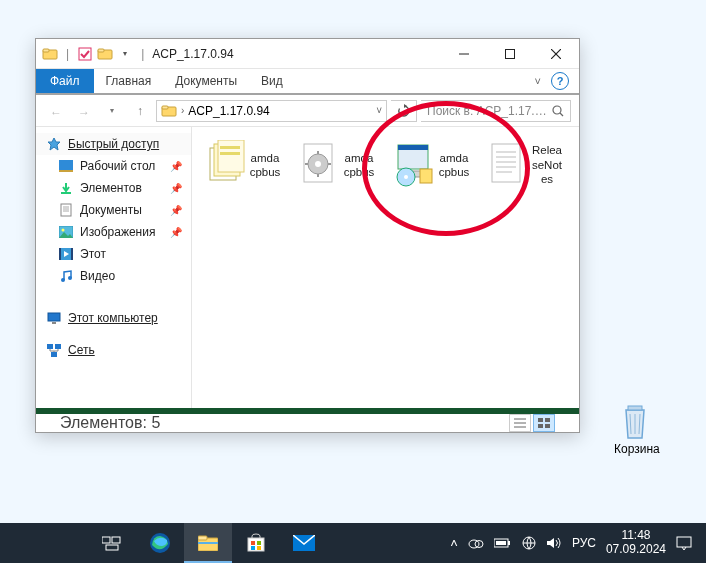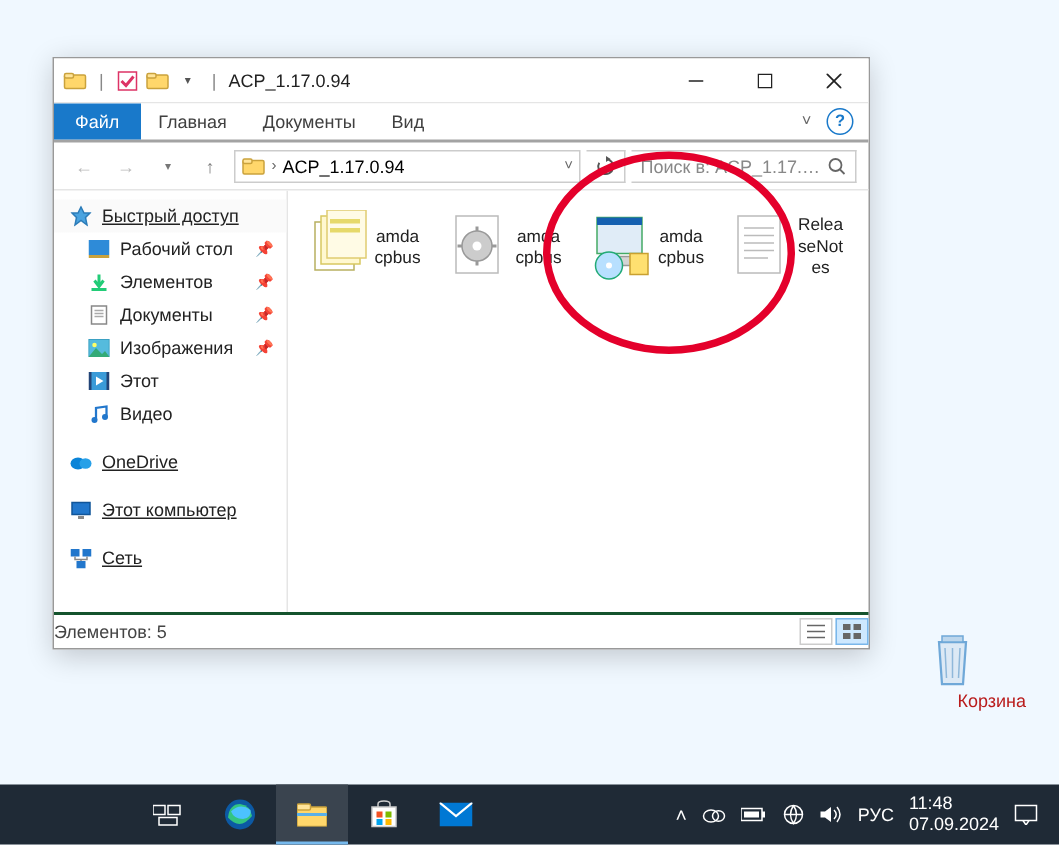--- a/index.html
+++ b/index.html
@@ -119,62 +119,62 @@
     width:82px;
     display:flex; flex-direction:row; align-items:center;
     text-align:center;
     font-size:11.5px;
     color:#222;
   }
   .file-tile .icon-slot { width:54px; height:54px; display:flex; align-items:center; justify-content:center;}
   .file-tile .label { margin-top:2px; line-height:1.25; word-break:break-word; }
   
   .status-bar {
-    height:24px; border-top:2px solid #14532d;
-    display:flex; align-items:center; padding:0 0;
-    font-size:12px; color:#444;
+    height:24px; border-top:6px solid #14532d;
+    display:flex; align-items:center; padding:0 24px;
+    font-size:16px; color:#444;
   }
   .view-toggles { margin-left:auto; display:flex; gap:2px; }
   .view-toggle { width:22px; height:18px; border:1px solid #ccc; display:flex; align-items:center; justify-content:center; font-size:10px;}
   .view-toggle.active { background:#cde8ff; border-color:#7ab7ea;}
   
   .annotation-circle {
     position:absolute;
     border:5px solid #e4002b;
     border-radius:50%;
     pointer-events:none;
   }
   
   .recycle-bin {
     position:absolute;
     right:22px;
-    top:418px;
+    top:400px;
     width:70px;
-    text-align:right;
+    text-align:left;
     font-size:12px;
-    color:#b91c1c;
+    color:#000000;
   }
   .recycle-bin .icon { font-size:34px; }
   
   .taskbar {
     position:absolute;
     left:0; right:0; bottom:0;
     height:40px;
     background:#1f2a36;
     display:flex;
     align-items:center;
     color:#fff;
     padding:0 6px 0 0;
   }
   .tb-item { width:48px; height:40px; display:flex; align-items:center; justify-content:center; }
   .tb-item.active { background:#3a444f; border-bottom:2px solid #76b9ed;}
   .tb-spacer { flex:1; }
   .tray { display:flex; align-items:center; gap:10px; padding-right:8px; font-size:12px;}
   .tray-icon { font-size:13px; }
-  .clock { line-height:1.15; font-size:12px; }
+  .clock { text-align:center; line-height:1.15; font-size:12px; }
   
   svg { display:block; }
 </style>
 </head>
 <body>
 
 <div class="explorer-window">
 
   <div class="title-bar">
     <div class="qat">
@@ -333,29 +333,20 @@
         <span class="nav-icon">
           <svg width="14" height="14">
               <path d="M5 11 V3 L12 2 V9" stroke="#27c" stroke-width="1.5" fill="none"></path>
               <circle cx="4" cy="11" r="2" fill="#27c"></circle>
               <circle cx="11" cy="9" r="2" fill="#27c"></circle>
             </svg>
         </span>
         <span>Видео</span>
       </div>
       <div class="nav-group-gap"></div>
-      <div class="nav-item top">
-        <span class="nav-icon">
-          <svg width="16" height="12">
-              <ellipse cx="6" cy="7" rx="5" ry="4" fill="#0a84d8"></ellipse>
-              <ellipse cx="11" cy="7" rx="4" ry="3.5" fill="#27a0e8"></ellipse>
-            </svg>
-        </span>
-        <span>OneDrive</span>
-      </div>
       <div class="nav-group-gap"></div>
       <div class="nav-item top">
         <span class="nav-icon">
           <svg width="14" height="13">
               <rect x="1" y="1" width="12" height="8" fill="#27c" stroke="#159"></rect>
               <rect x="5" y="10" width="4" height="2" fill="#888"></rect>
             </svg>
         </span>
         <span>Этот компьютер</span>
       </div>

